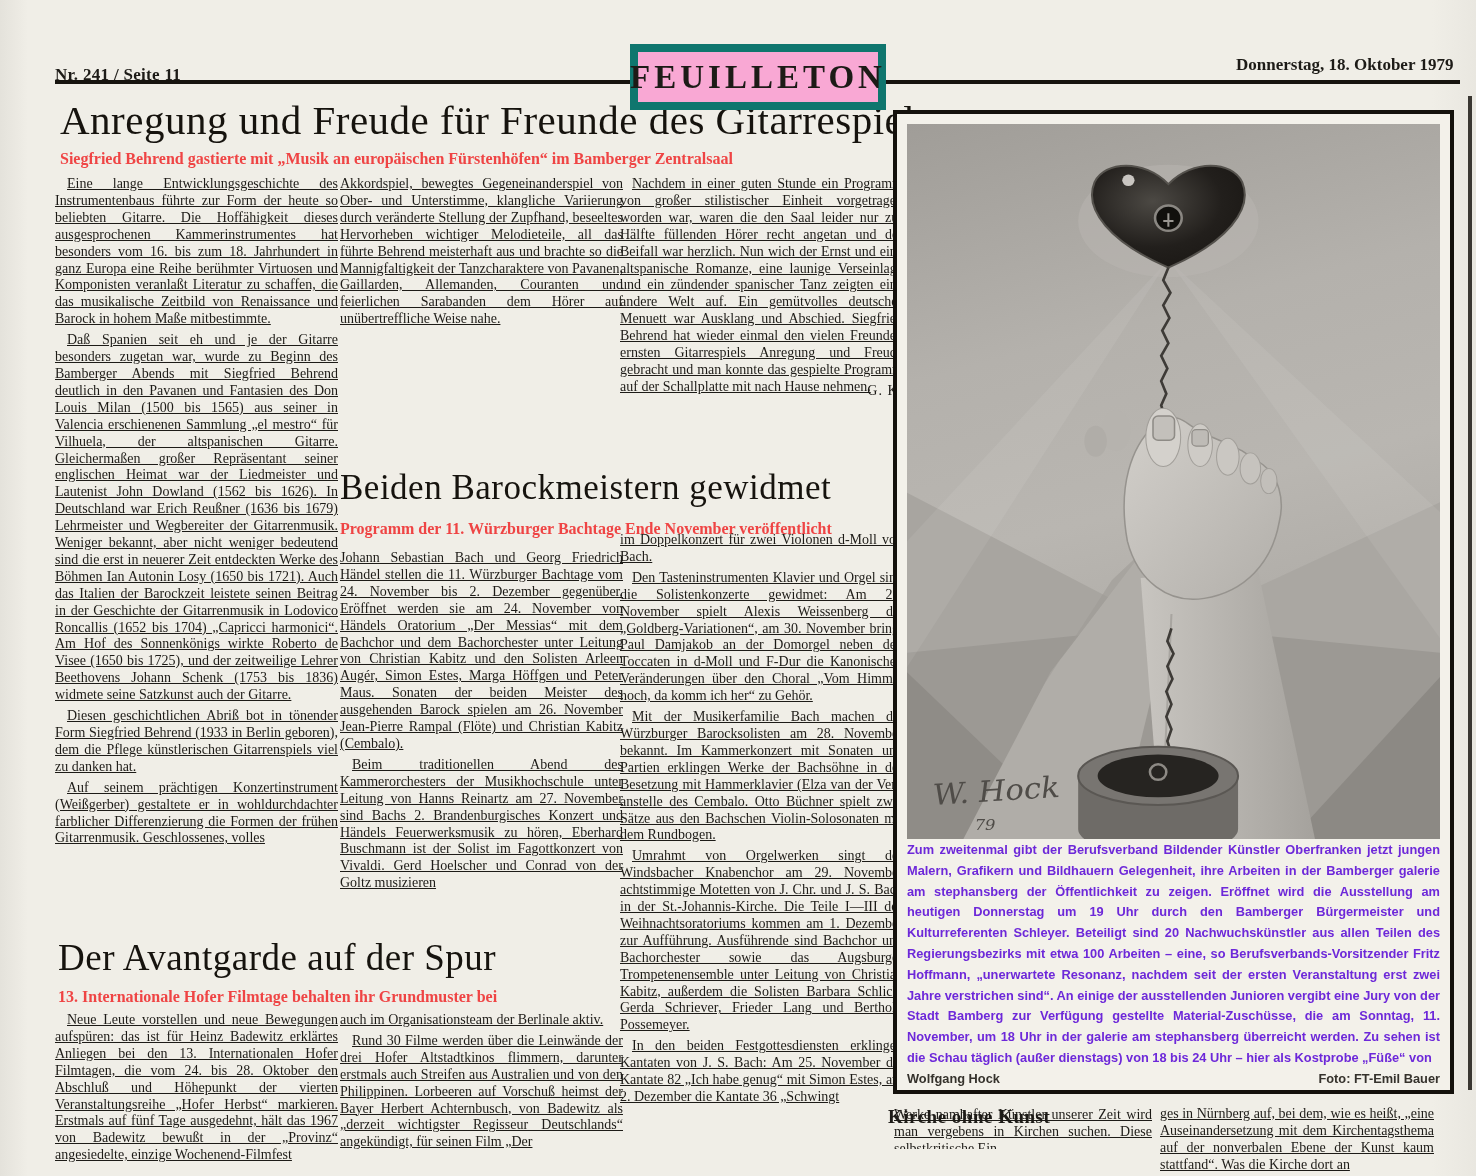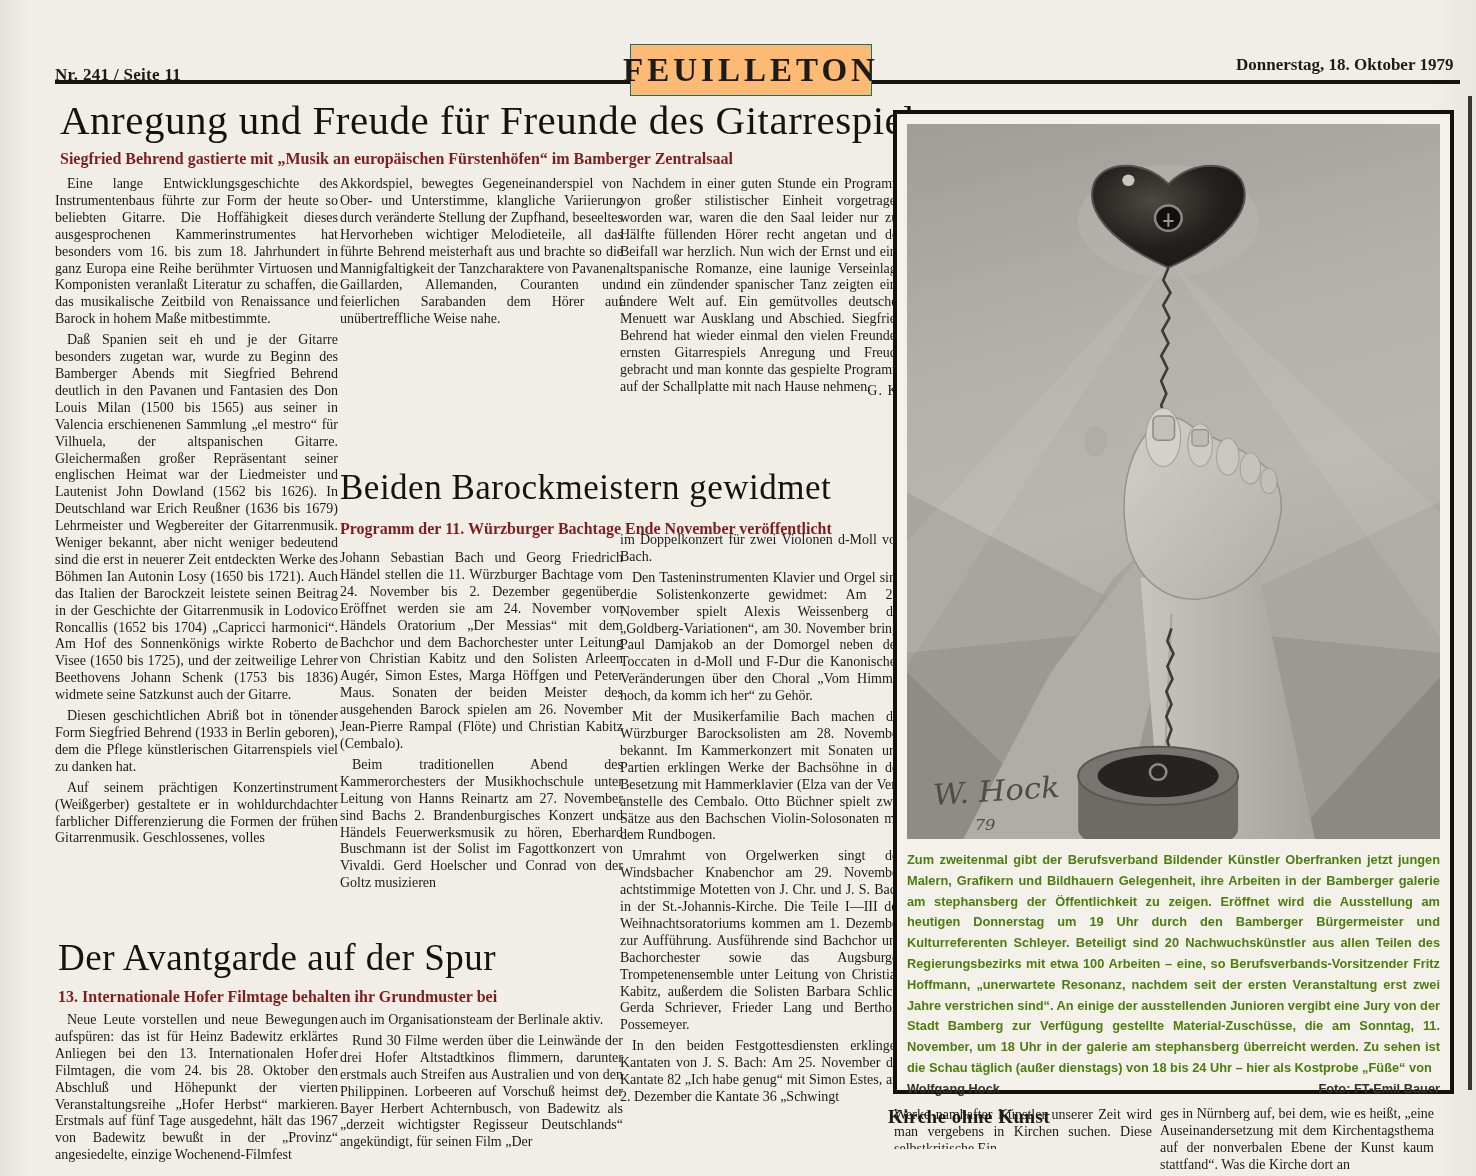--- a/index.html
+++ b/index.html
@@ -6,40 +6,40 @@
   body{
     width:1476px;height:1176px;position:relative;overflow:hidden;
     background:linear-gradient(90deg,#e4e2db 0,#f0eee7 28px,#f0eee7 97%,#e9e7e0 100%);
     font-family:"Liberation Serif", serif;color:#1d1b17;
   }
   .abs{position:absolute;}
   .issue{font-size:17px;font-weight:bold;letter-spacing:.3px;}
   .datebox{font-size:17px;font-weight:bold;}
   .rule{background:#17140f;height:4px;}
   .feu-box{
-    border:1px solid #0f766e;background:#fdba74;display:flex;align-items:center;justify-content:center;
+    border:8px solid #0f766e;background:#f9a8d4;display:flex;align-items:center;justify-content:center;
     font-size:33px;font-weight:bold;letter-spacing:4px;font-family:"Liberation Serif",serif;z-index:3;
   }
   .headline{font-weight:400;letter-spacing:.5px;white-space:nowrap;color:#16130e;}
   .h1{font-size:41px;}
   .h2{font-size:35px;}
   .h3{font-size:37px;}
-  .subhead{font-size:16px;font-weight:bold;color:#7f1d1d;}
+  .subhead{font-size:16px;font-weight:bold;color:#ef4444;}
   .col{overflow:hidden;text-align:justify;font-size:14px;line-height:16.9px;}
-  .col p{margin:0 0 4px 0;text-indent:12px;}
+  .col p{margin:0 0 4px 0;text-indent:12px;text-decoration:underline;}
   .col p.cont{text-indent:0;}
   .byline{text-align:right;margin-top:-17px;font-size:14px;letter-spacing:1px;}
   .church-head{font-size:19px;font-weight:bold;letter-spacing:.5px;}
   .photo-frame{
     border:4px solid #14110c;background:#f3f1ea;padding:10px;box-sizing:border-box;z-index:2;
   }
   .painting{width:533px;height:715px;display:block;background:#aeaba6;}
   .caption{
-    font-family:"Liberation Sans",sans-serif;font-weight:bold;color:#4d7c0f;
-    font-size:12.8px;line-height:20.8px;text-align:justify;margin-top:11px;width:533px;
+    font-family:"Liberation Sans",sans-serif;font-weight:bold;color:#6d28d9;
+    font-size:12.8px;line-height:20.8px;text-align:justify;margin-top:1px;width:533px;
   }
   .caption-last{
     font-family:"Liberation Sans",sans-serif;font-weight:bold;color:#35322c;font-size:12.8px;
     display:flex;justify-content:space-between;width:533px;line-height:20.8px;
   }
   .edge-artifact{background:#1b1813;opacity:.85;}
 </style>
 </head>
 <body>
 

